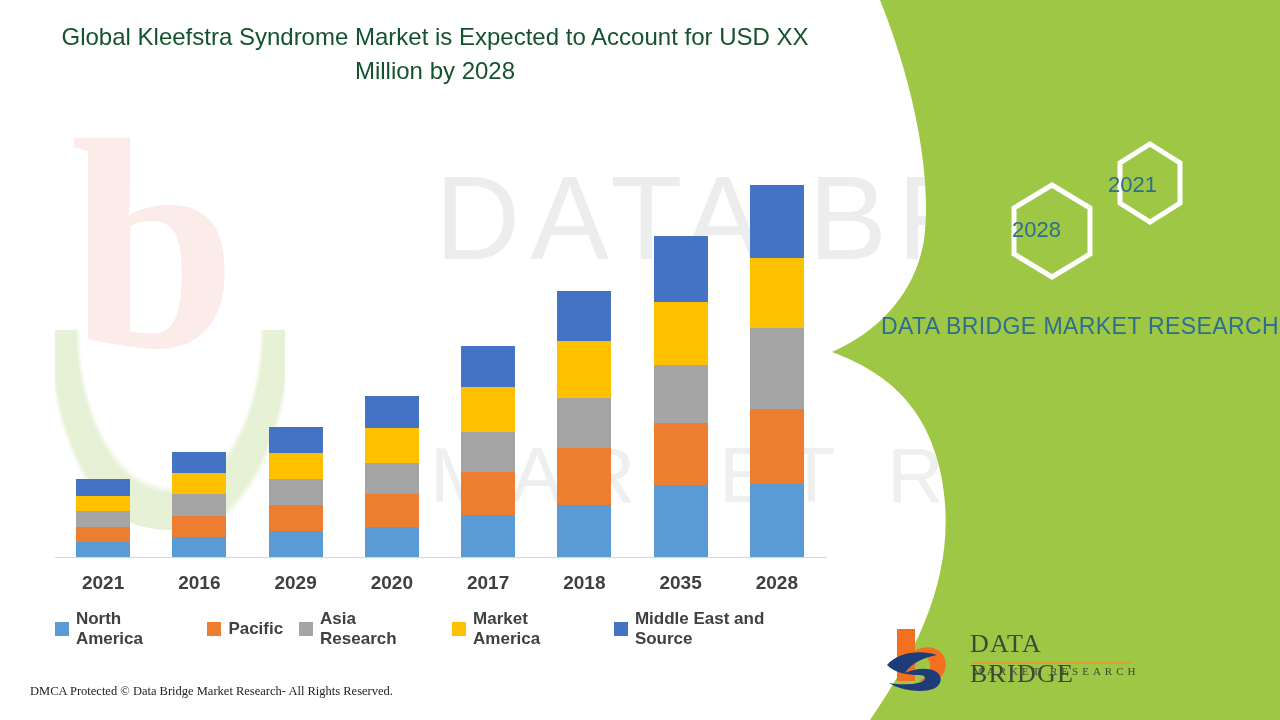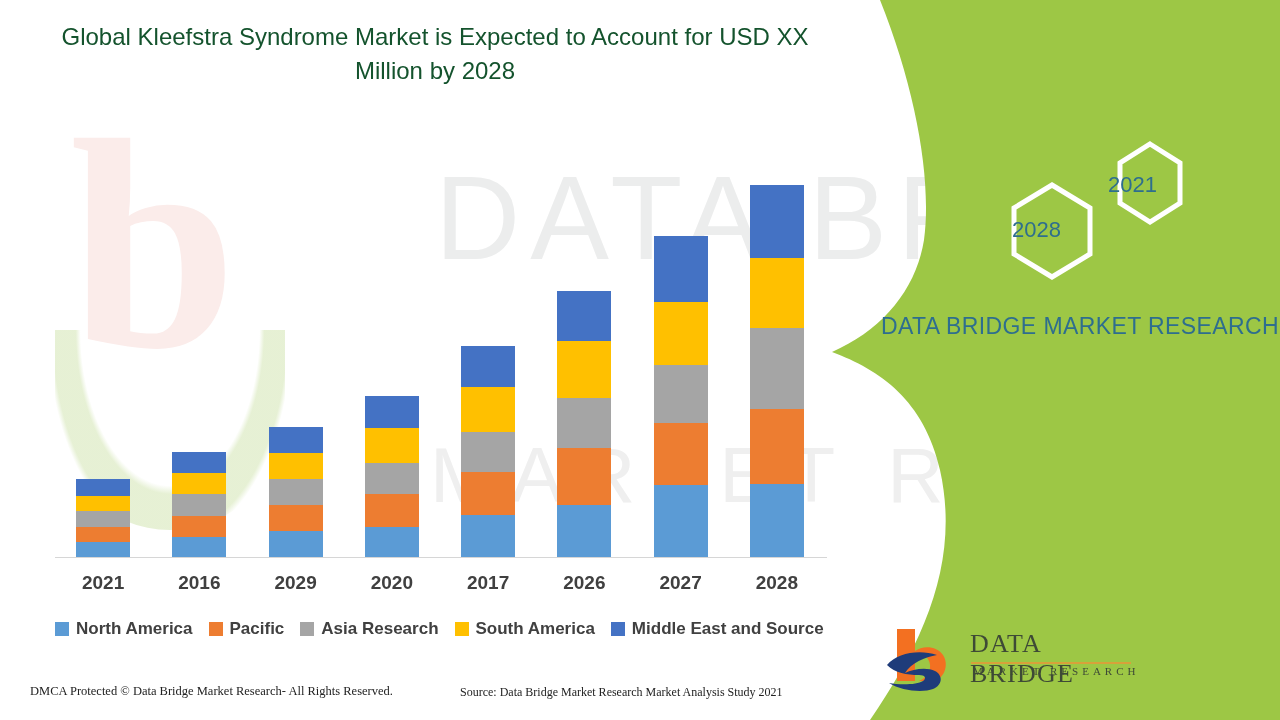--- a/index.html
+++ b/index.html
@@ -111,21 +111,21 @@
     position:absolute;left:55px;top:572px;width:770px;height:30px;
     display:flex;justify-content:space-around;
   }
   .xlabel{
     width:96px;text-align:center;color:#404040;
     font-size:19px;font-weight:700;
   }
 
   .legend{
     position:absolute;left:55px;top:616px;width:770px;height:26px;
-    display:flex;align-items:center;gap:16px;
+    display:flex;align-items:center;justify-content:center;gap:16px;
   }
   .legend-item{display:flex;align-items:center;gap:7px;}
   .legend-swatch{width:14px;height:14px;display:inline-block;}
   .legend-label{font-size:17px;color:#404040;font-weight:700;}
 
   
   .footer{position:absolute;left:0;top:684px;width:860px;height:24px;z-index:4;}
   .footer-left{
     position:absolute;left:30px;top:0;
     font-family:"Liberation Serif", serif;font-size:12.5px;color:#222;
@@ -227,51 +227,50 @@
           </div>
         </div>
       </div>
 
     <div class="xlabels" id="xlabels">
         <div class="xlabel">2021</div>
         <div class="xlabel">2016</div>
         <div class="xlabel">2029</div>
         <div class="xlabel">2020</div>
         <div class="xlabel">2017</div>
-        <div class="xlabel">2026</div>
-        <div class="xlabel">2027</div>
+        <div class="xlabel">2018</div>
+        <div class="xlabel">2035</div>
         <div class="xlabel">2028</div>
       </div>
 
     <div class="legend" id="legend">
         <div class="legend-item">
           <span class="legend-swatch" style="background: rgb(91, 155, 213);"></span>
           <span class="legend-label">North America</span>
         </div>
         <div class="legend-item">
           <span class="legend-swatch" style="background: rgb(237, 125, 49);"></span>
           <span class="legend-label">Pacific</span>
         </div>
         <div class="legend-item">
           <span class="legend-swatch" style="background: rgb(165, 165, 165);"></span>
           <span class="legend-label">Asia Research</span>
         </div>
         <div class="legend-item">
           <span class="legend-swatch" style="background: rgb(255, 192, 0);"></span>
-          <span class="legend-label">South America</span>
+          <span class="legend-label">Market America</span>
         </div>
         <div class="legend-item">
           <span class="legend-swatch" style="background: rgb(68, 114, 196);"></span>
           <span class="legend-label">Middle East and Source</span>
         </div>
       </div>
 
     <div class="footer">
       <div class="footer-left">DMCA Protected © Data Bridge Market Research- All Rights Reserved.</div>
-      <div class="footer-right">Source: Data Bridge Market Research Market Analysis Study 2021</div>
     </div>
   </div>
 
   <div class="green-panel">
     <svg width="460" height="720" viewBox="0 0 460 720">
       <path d="M 60 0 L 460 0 L 460 720 L 50 720 C 105 640 140 560 120 470 C 104 400 60 370 12 352 C 62 330 96 290 104 240 C 112 180 96 90 60 0 Z" fill="#9DC745"></path>
     </svg>
   </div>
 
 

